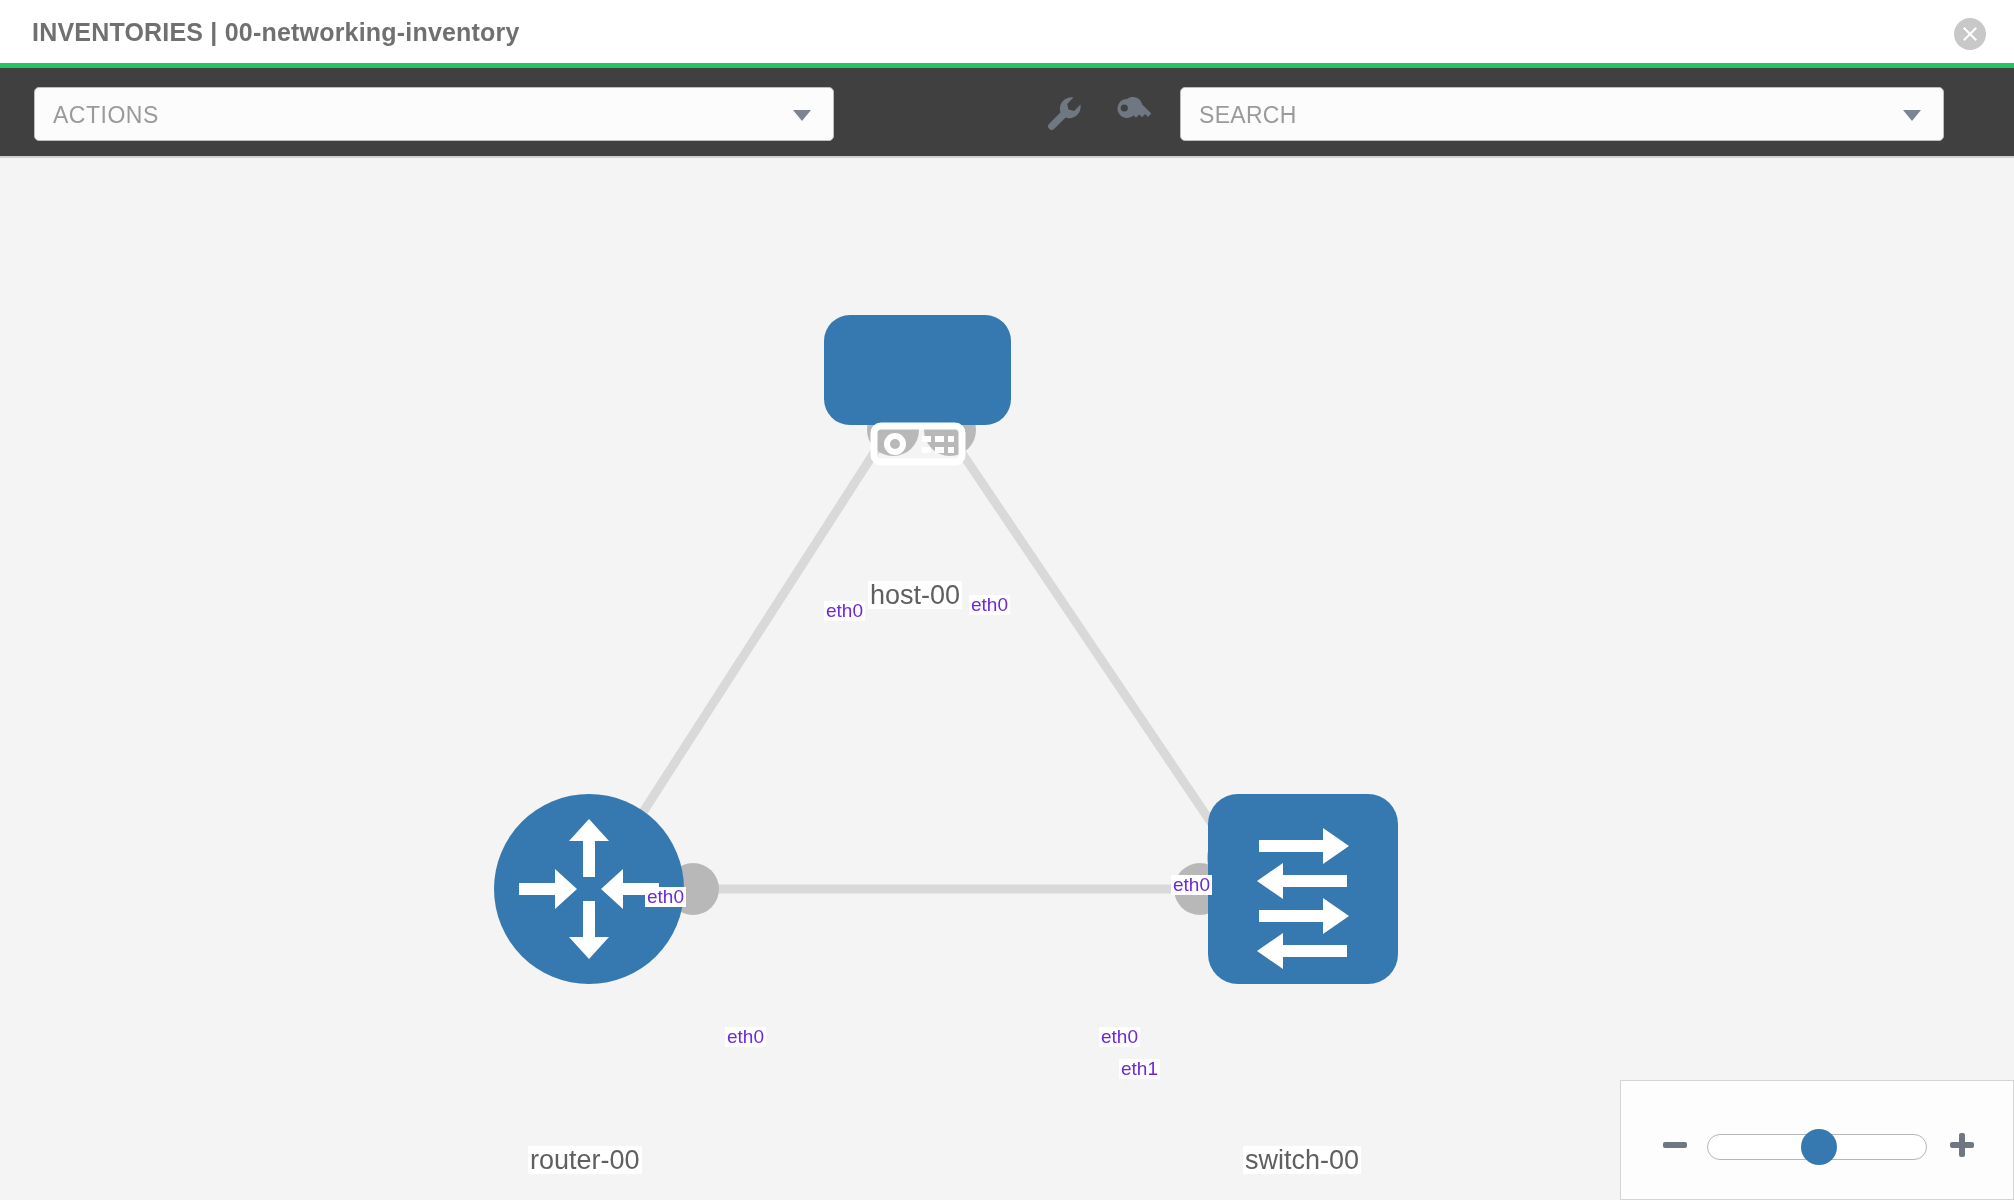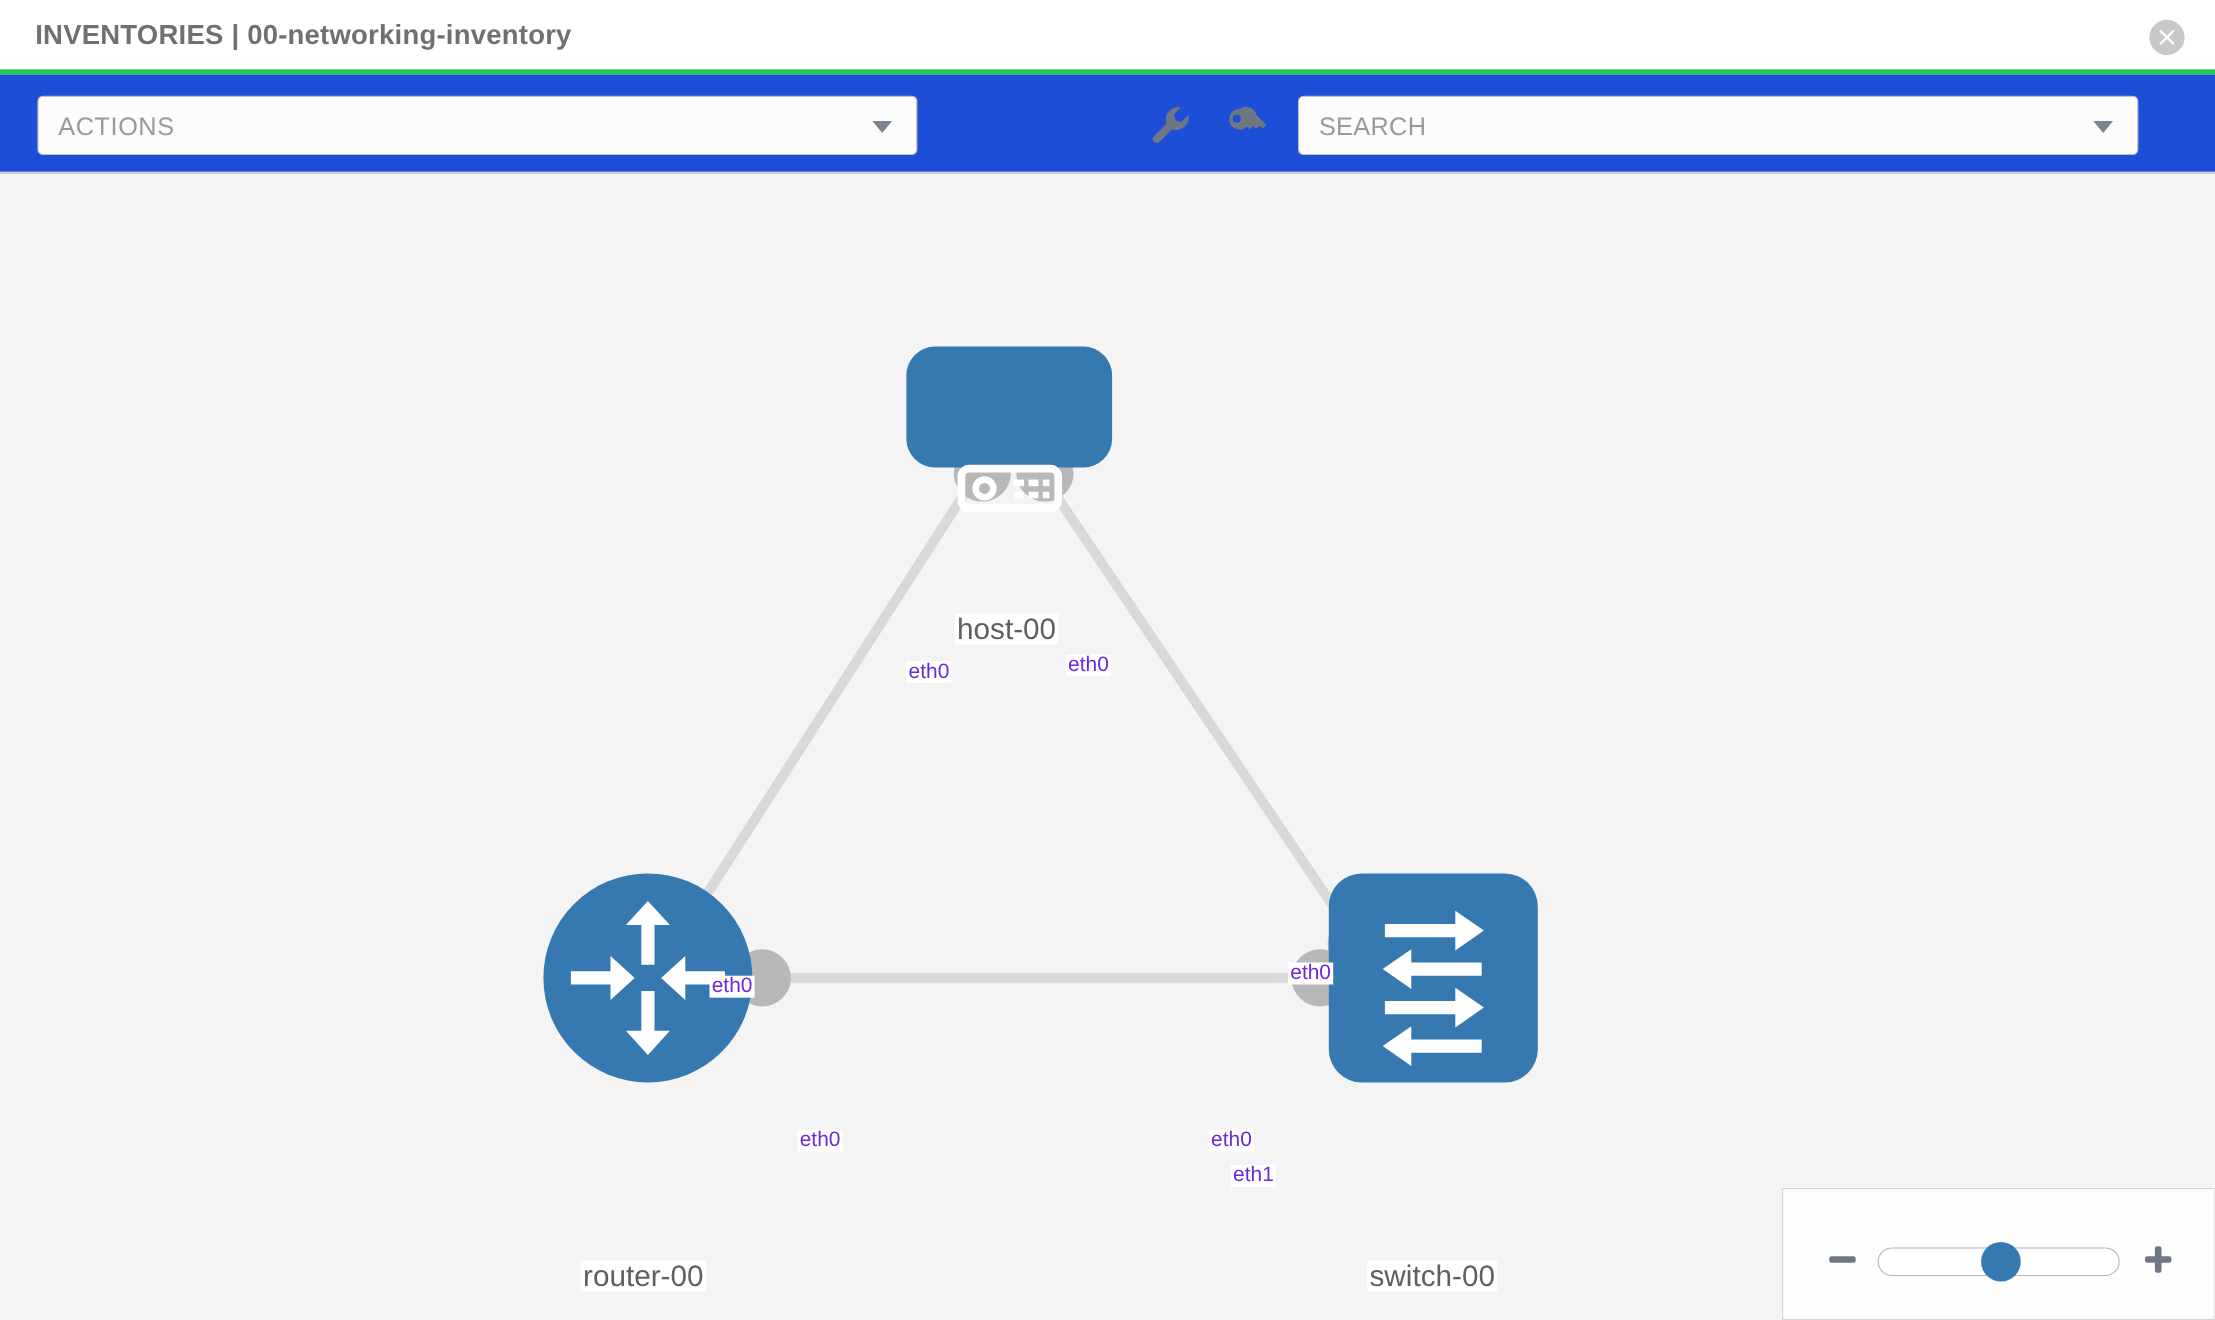--- a/index.html
+++ b/index.html
@@ -50,21 +50,21 @@
     cursor: pointer;
   }
   .close-btn svg { display: block; }
 
   
   .toolbar {
     position: absolute;
     left: 0; top: 68px;
     width: 2014px;
     height: 90px;
-    background: #1d4ed8;
+    background: #404040;
     border-bottom: 2px solid #cfcfcf;
     box-sizing: border-box;
   }
 
   .actions-select {
     position: absolute;
     left: 34px;
     top: 19px;
     width: 800px;
     height: 54px;
@@ -322,21 +322,21 @@
 
           <path d="M-44 21 L20 21 L20 9 L46 27 L20 45 L20 33 L-44 33 Z"></path>
 
           <path d="M44 56 L-20 56 L-20 44 L-46 62 L-20 80 L-20 68 L44 68 Z"></path>
         </g>
       </g>
     </svg>
 
     <div class="iface-label" style="left:824px; top:443px;">eth0</div>
     <div class="iface-label" style="left:969px; top:437px;">eth0</div>
-    <div class="node-label" style="left:868px; top:400px;">host-00</div>
+    <div class="node-label" style="left:868px; top:423px;">host-00</div>
 
     <div class="iface-label" style="left:645px; top:729px;">eth0</div>
     <div class="iface-label" style="left:1171px; top:717px;">eth0</div>
 
     <div class="iface-label" style="left:725px; top:869px;">eth0</div>
     <div class="iface-label" style="left:1099px; top:869px;">eth0</div>
     <div class="iface-label" style="left:1119px; top:869px;margin-top:32px;">eth1</div>
 
     <div class="node-label" style="left:528px; top:988px;">router-00</div>
     <div class="node-label" style="left:1243px; top:988px;">switch-00</div>

